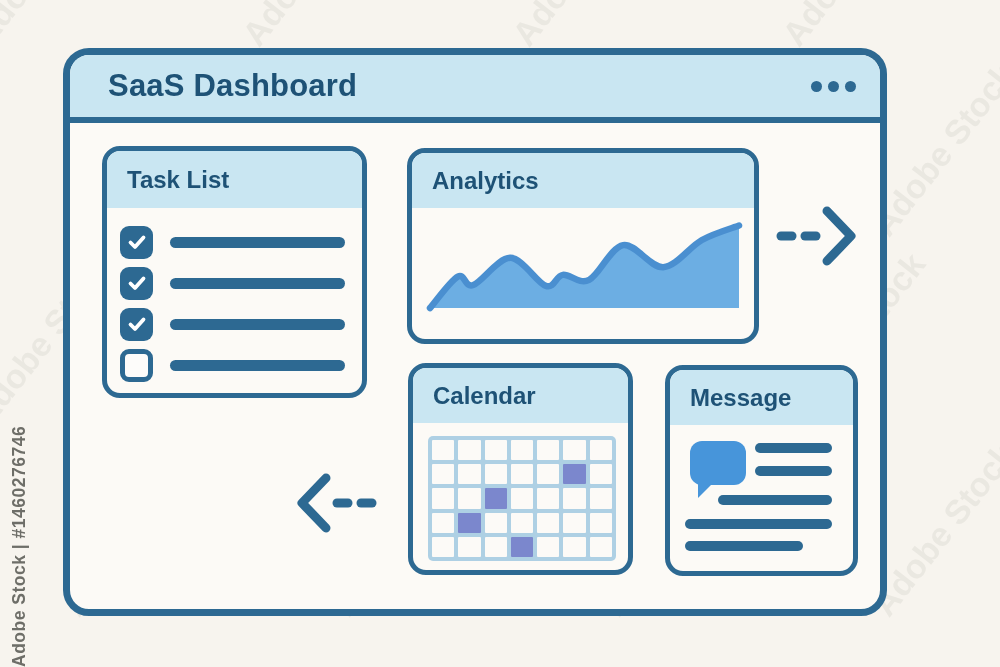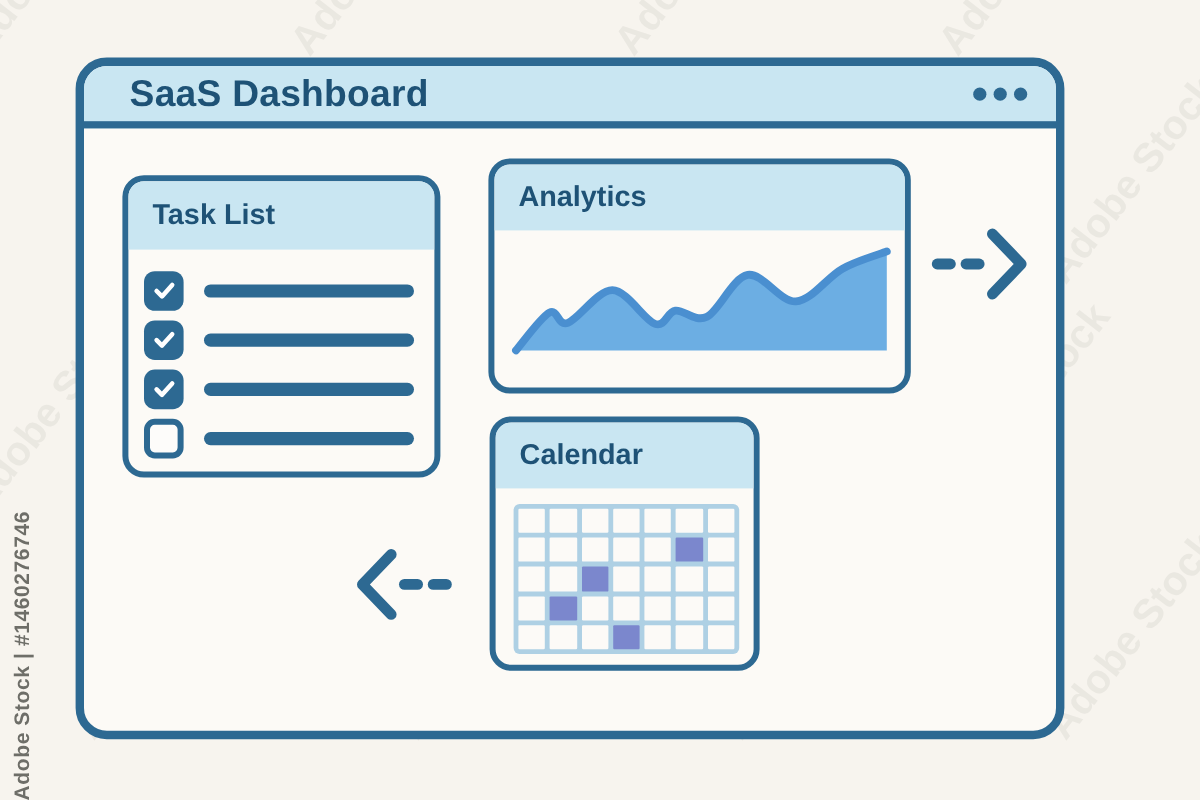--- a/index.html
+++ b/index.html
@@ -34,21 +34,21 @@
   
   .window {
     position:absolute; left:63px; top:48px;
     width:824px; height:568px;
     background:#fcfaf6;
     border:7px solid #2d6992;
     border-radius:26px;
     overflow:hidden;
   }
   .titlebar {
-    height:52px;
+    height:68px;
     background:#c9e6f2;
     border-bottom:6px solid #2d6992;
     display:flex; align-items:center;
     padding:0 24px 0 38px;
   }
   .title { font-size:31px; font-weight:bold; color:#1e5276; letter-spacing:0.2px; }
   .dots { margin-left:auto; display:flex; gap:6px; align-items:center; }
   .dots i { display:block; width:11px; height:11px; border-radius:50%; background:#2d6992; }
 
   .win-body { position:relative; width:100%; height:480px; }
@@ -62,21 +62,21 @@
     overflow:hidden;
   }
   .card-header {
     background:#c9e6f2;
     display:flex; align-items:center;
     padding-left:20px;
   }
   .card-title { font-size:24px; font-weight:bold; color:#1e5276; }
 
   
-  .card.tasks { left:32px; top:23px; width:265px; height:252px;margin-top:16px; }
+  .card.tasks { left:32px; top:23px; width:265px; height:252px; }
   .card.tasks .card-header { height:57px; }
   .task-list { padding:17px 17px 0 13px; }
   .task-row { display:flex; align-items:center; height:34px; margin-bottom:7px; }
   .checkbox {
     width:33px; height:33px; border-radius:9px; flex:none;
     display:flex; align-items:center; justify-content:center;
   }
   .checkbox.checked { background:#2d6992; }
   .checkbox.unchecked { background:#fdfcfa; border:5.5px solid #2d6992; }
   .checkbox svg { width:24px; height:24px; }
@@ -268,15 +268,28 @@
     </div>
 
     <svg class="arrow left" viewBox="0 0 82 66">
       <g stroke="#2d6992" stroke-width="9" stroke-linecap="round" stroke-linejoin="round" fill="none">
         <polyline points="30,8 6,33 30,58"></polyline>
         <line x1="41" y1="33" x2="52" y2="33"></line>
         <line x1="65" y1="33" x2="76" y2="33"></line>
       </g>
     </svg>
 
+    <div class="card message">
+      <div class="card-header">
+        <span class="card-title">Message</span>
+      </div>
+      <div class="msg-body">
+        <div class="bubble"></div>
+        <div class="msg-line l1"></div>
+        <div class="msg-line l2"></div>
+        <div class="msg-line l3"></div>
+        <div class="msg-line l4"></div>
+        <div class="msg-line l5"></div>
+      </div>
+    </div>
 
   </div>
 </div>
 
 </body></html>

